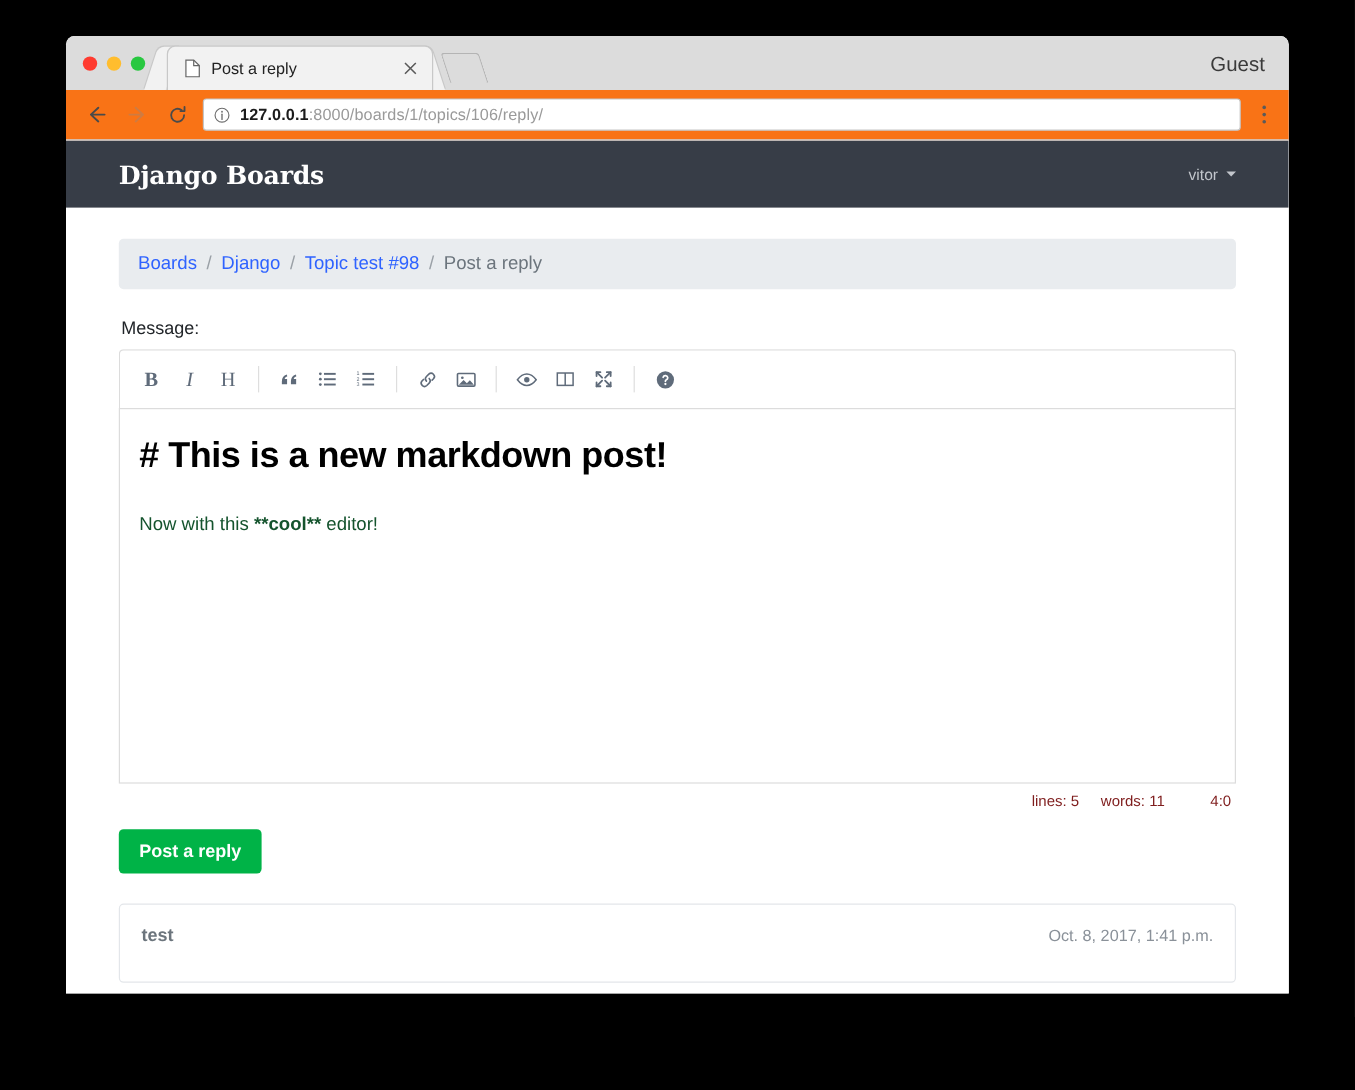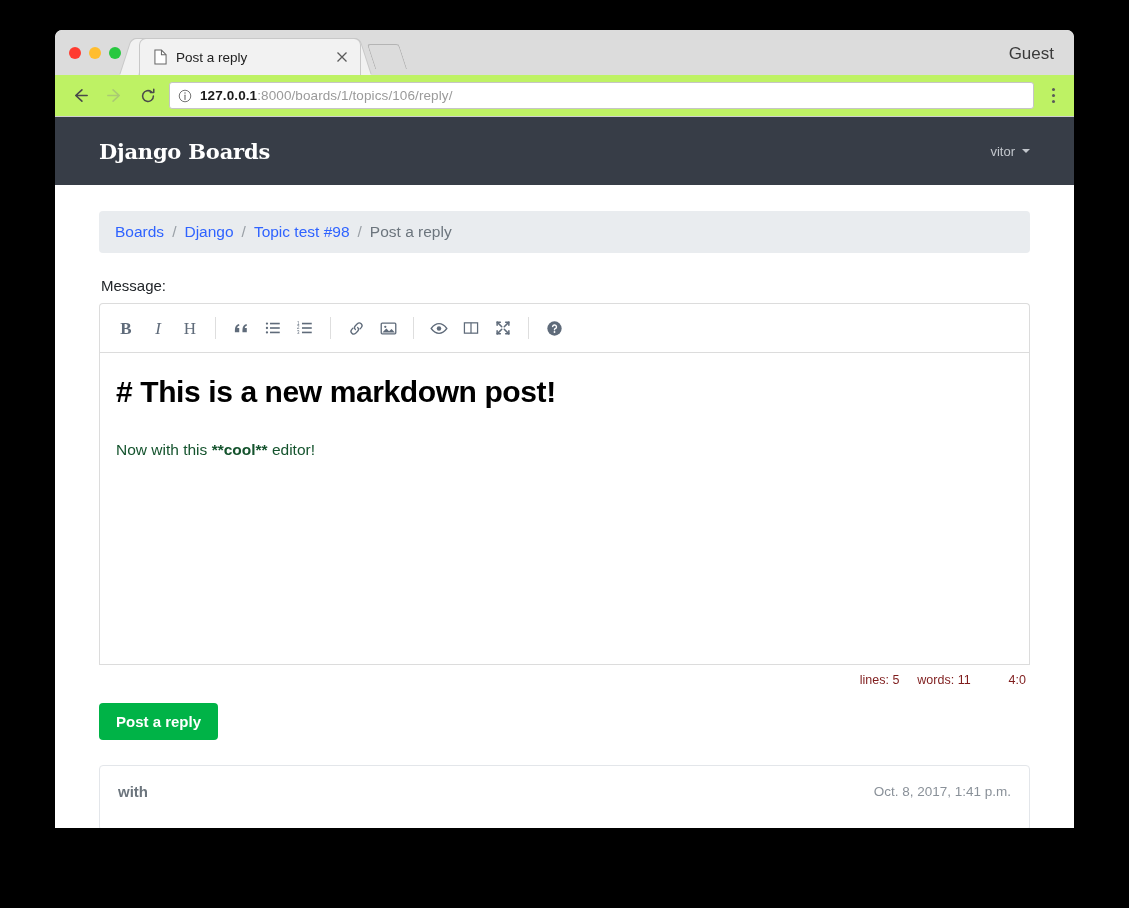--- a/index.html
+++ b/index.html
@@ -115,21 +115,21 @@
     position: absolute;
     right: 20px;
     top: 14px;
     font-size: 17px;
     color: #3a3a3a;
   }
 
   .toolbar-row {
     position: relative;
     height: 41px;
-    background: #bef264;
+    background: #f97316;
     border-bottom: 1px solid #cfcfcf;
     display: flex;
     align-items: center;
   }
   .nav-btn {
     width: 22px; height: 22px;
     margin-left: 12px;
     flex: none;
     display: flex; align-items: center; justify-content: center;
   }
@@ -169,21 +169,21 @@
 
   
   .page {
     position: relative;
     height: 711px;
     background: #ffffff;
     overflow: hidden;
   }
 
   .navbar {
-    height: 68px;
+    height: 56px;
     background: #373d47;
     display: flex;
     align-items: center;
     padding: 0 44px;
   }
   .brand {
     font-family: "DejaVu Serif", serif;
     font-weight: 700;
     font-size: 21px;
     color: #ffffff;
@@ -530,20 +530,20 @@
       <div class="editor-statusbar">
         <span>lines: 5</span>
         <span>words: 11</span>
         <span class="cursor">4:0</span>
       </div>
 
       <button class="btn-success">Post a reply</button>
 
       <div class="post-card">
         <div class="post-card-head">
-          <span class="post-author">with</span>
+          <span class="post-author">test</span>
           <span class="post-date">Oct. 8, 2017, 1:41 p.m.</span>
         </div>
       </div>
 
     </div>
   </div>
 </div>
 
 </body></html>

